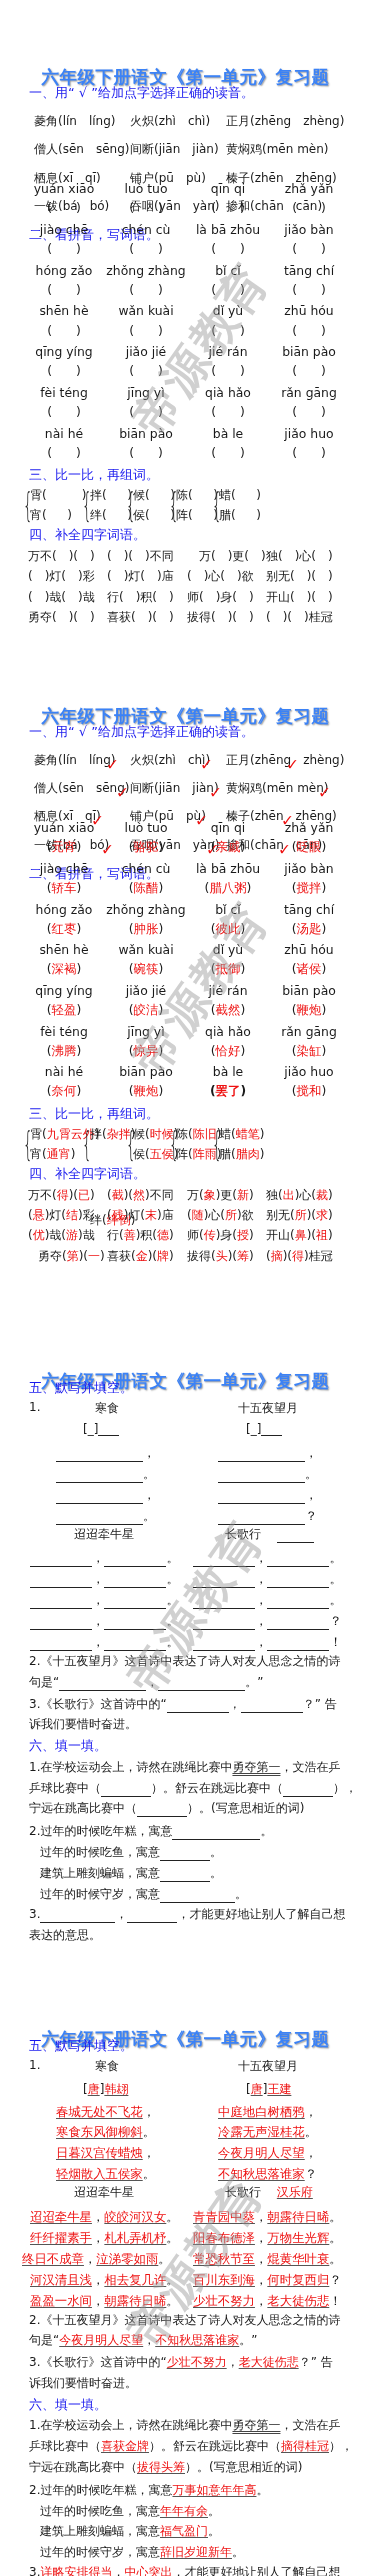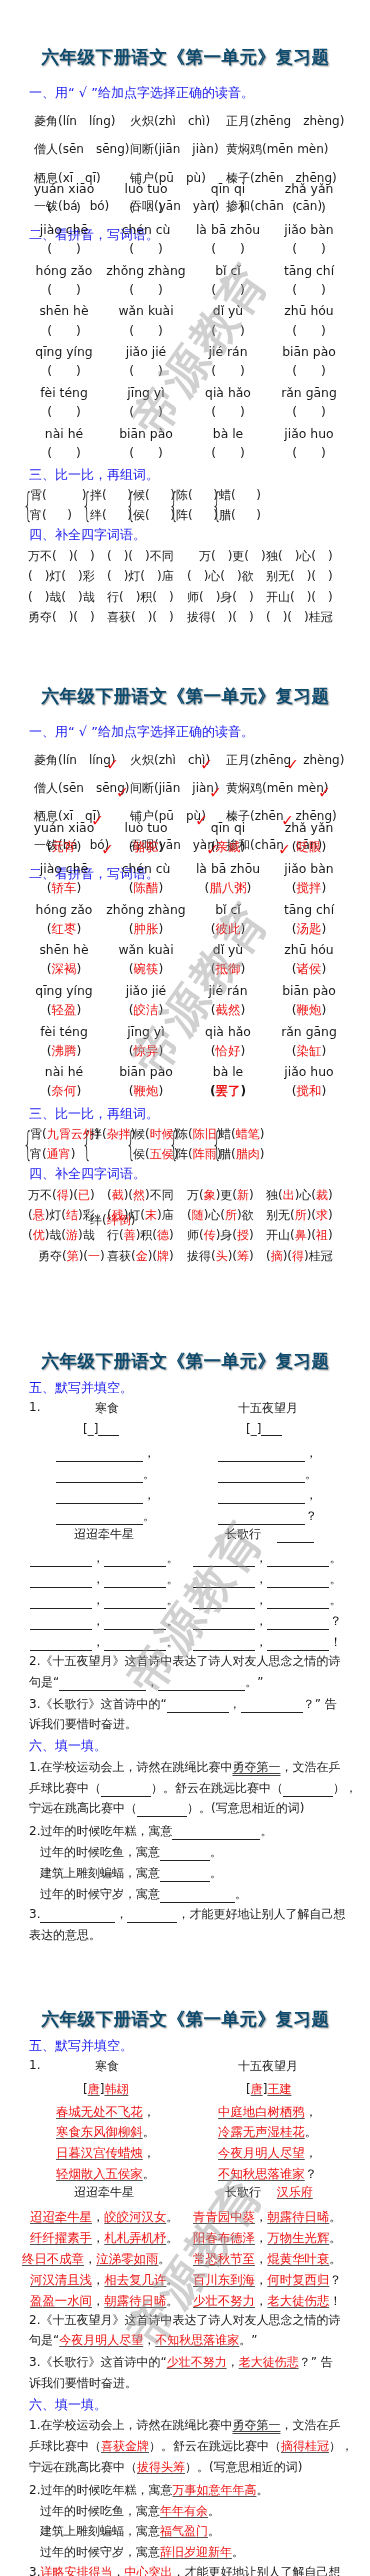--- a/index.html
+++ b/index.html
@@ -1,19 +1,19 @@
 <!DOCTYPE html>
 <html style="font-size:8.2px"><head>
 <meta charset="utf-8">
 <style>
   * { margin: 0; padding: 0; box-sizing: border-box; }
   html, body { width: 371px; height: 2638px; background: #ffffff; overflow: hidden; }
   body { position: relative; font-family: "DejaVu Sans", "Liberation Sans", sans-serif; color: #111; }
   .abs { position: absolute; white-space: nowrap; }
-  .title { left: 0; width: 371px; text-align: center; font-size: 17.5px; font-weight: bold; color: #0c4a6e; text-shadow: 1px 1px 1.5px #9a9a9a; letter-spacing: 0.5px; }
+  .title { left: 0; width: 371px; text-align: center; font-size: 17.5px; font-weight: bold; color: #3b82f6; text-shadow: 1px 1px 1.5px #9a9a9a; letter-spacing: 0.5px; margin-top: 20px; }
   .sec { left: 29px; font-size: 13px; color: #1a1aee; }
   .body { font-size: 12px; color: #1a1a1a; }
   .red { color: #ee1111; }
   .pin { width: 82px; text-align: center; font-size: 12.4px; color: #1a1a1a; }
   .brk { width: 82px; text-align: center; font-size: 12.4px; color: #1a1a1a; }
   .brk .gap { display: inline-block; min-width: 24px; text-align: center; }
   .check { color: #ee1111; font-size: 15.5px; font-weight: bold; }
   .brace { font-size: 34px; line-height: 34px; color: #222; font-weight: 100; transform: scaleX(0.45); transform-origin: left center; }
   .blank { display: inline-block; border-bottom: 0.8px solid #222; height: 11.3px; vertical-align: bottom; }
   .ul { text-decoration: underline; text-decoration-color: #555; text-underline-offset: 2.1px; }

